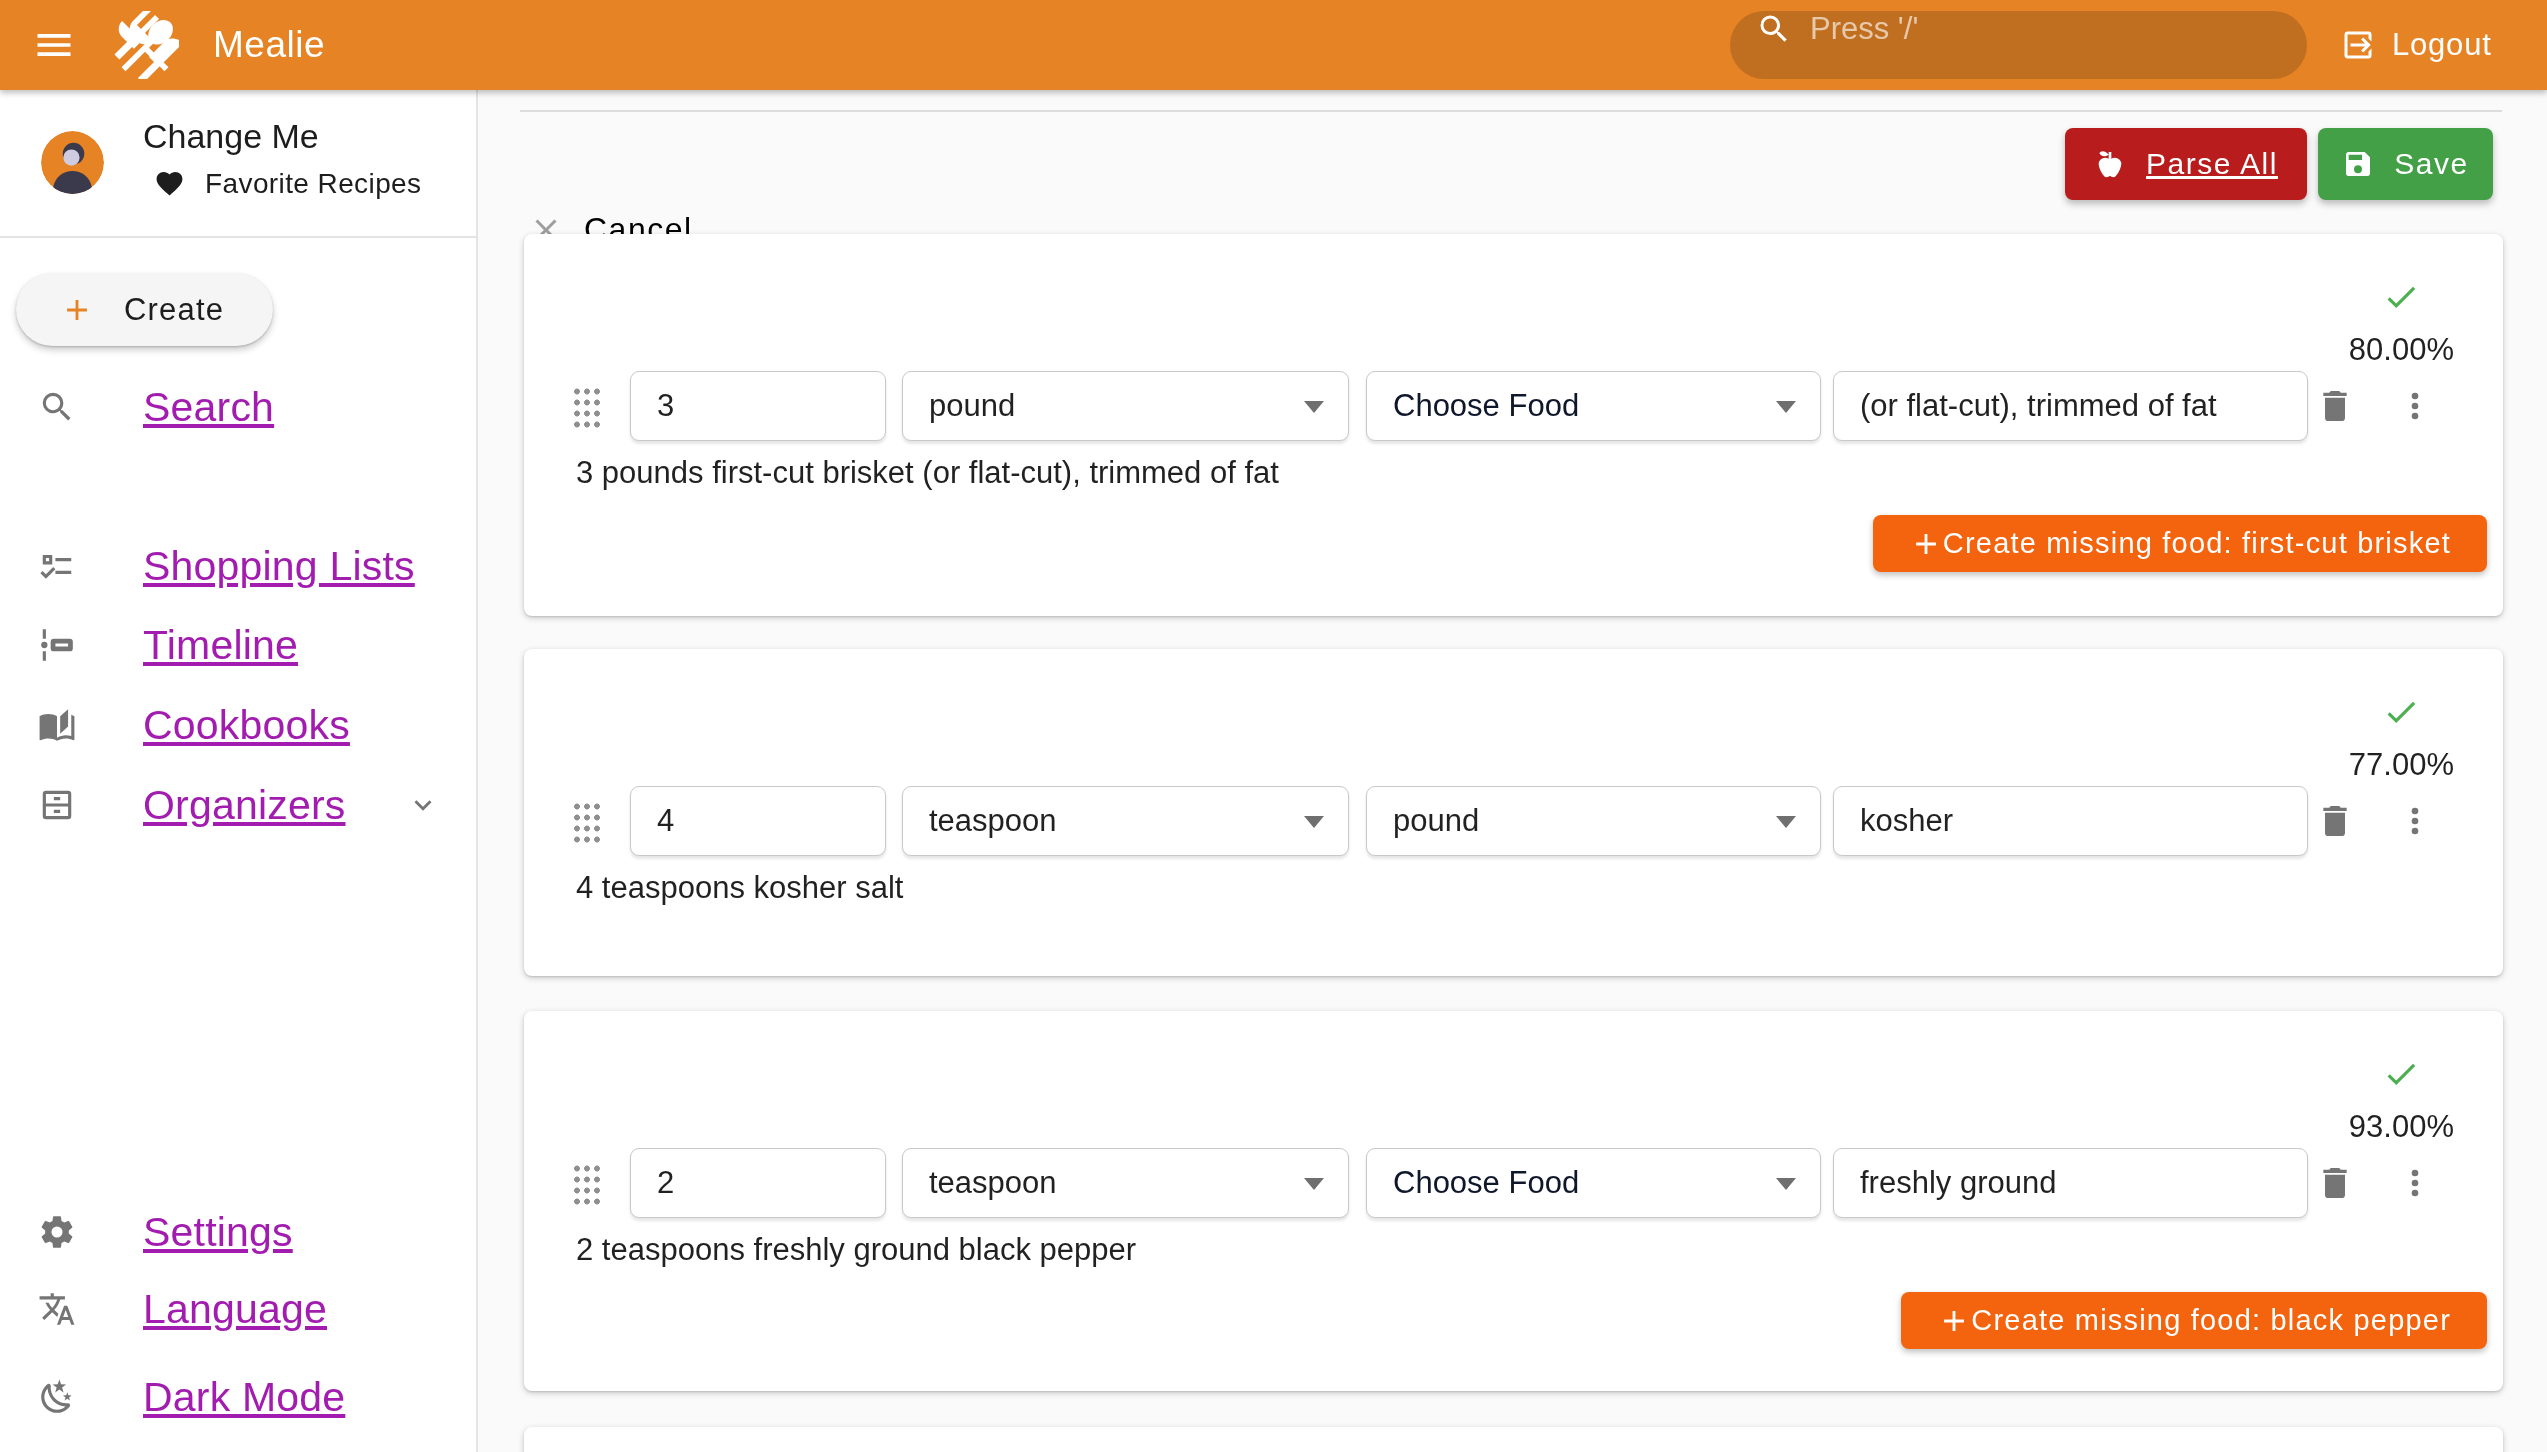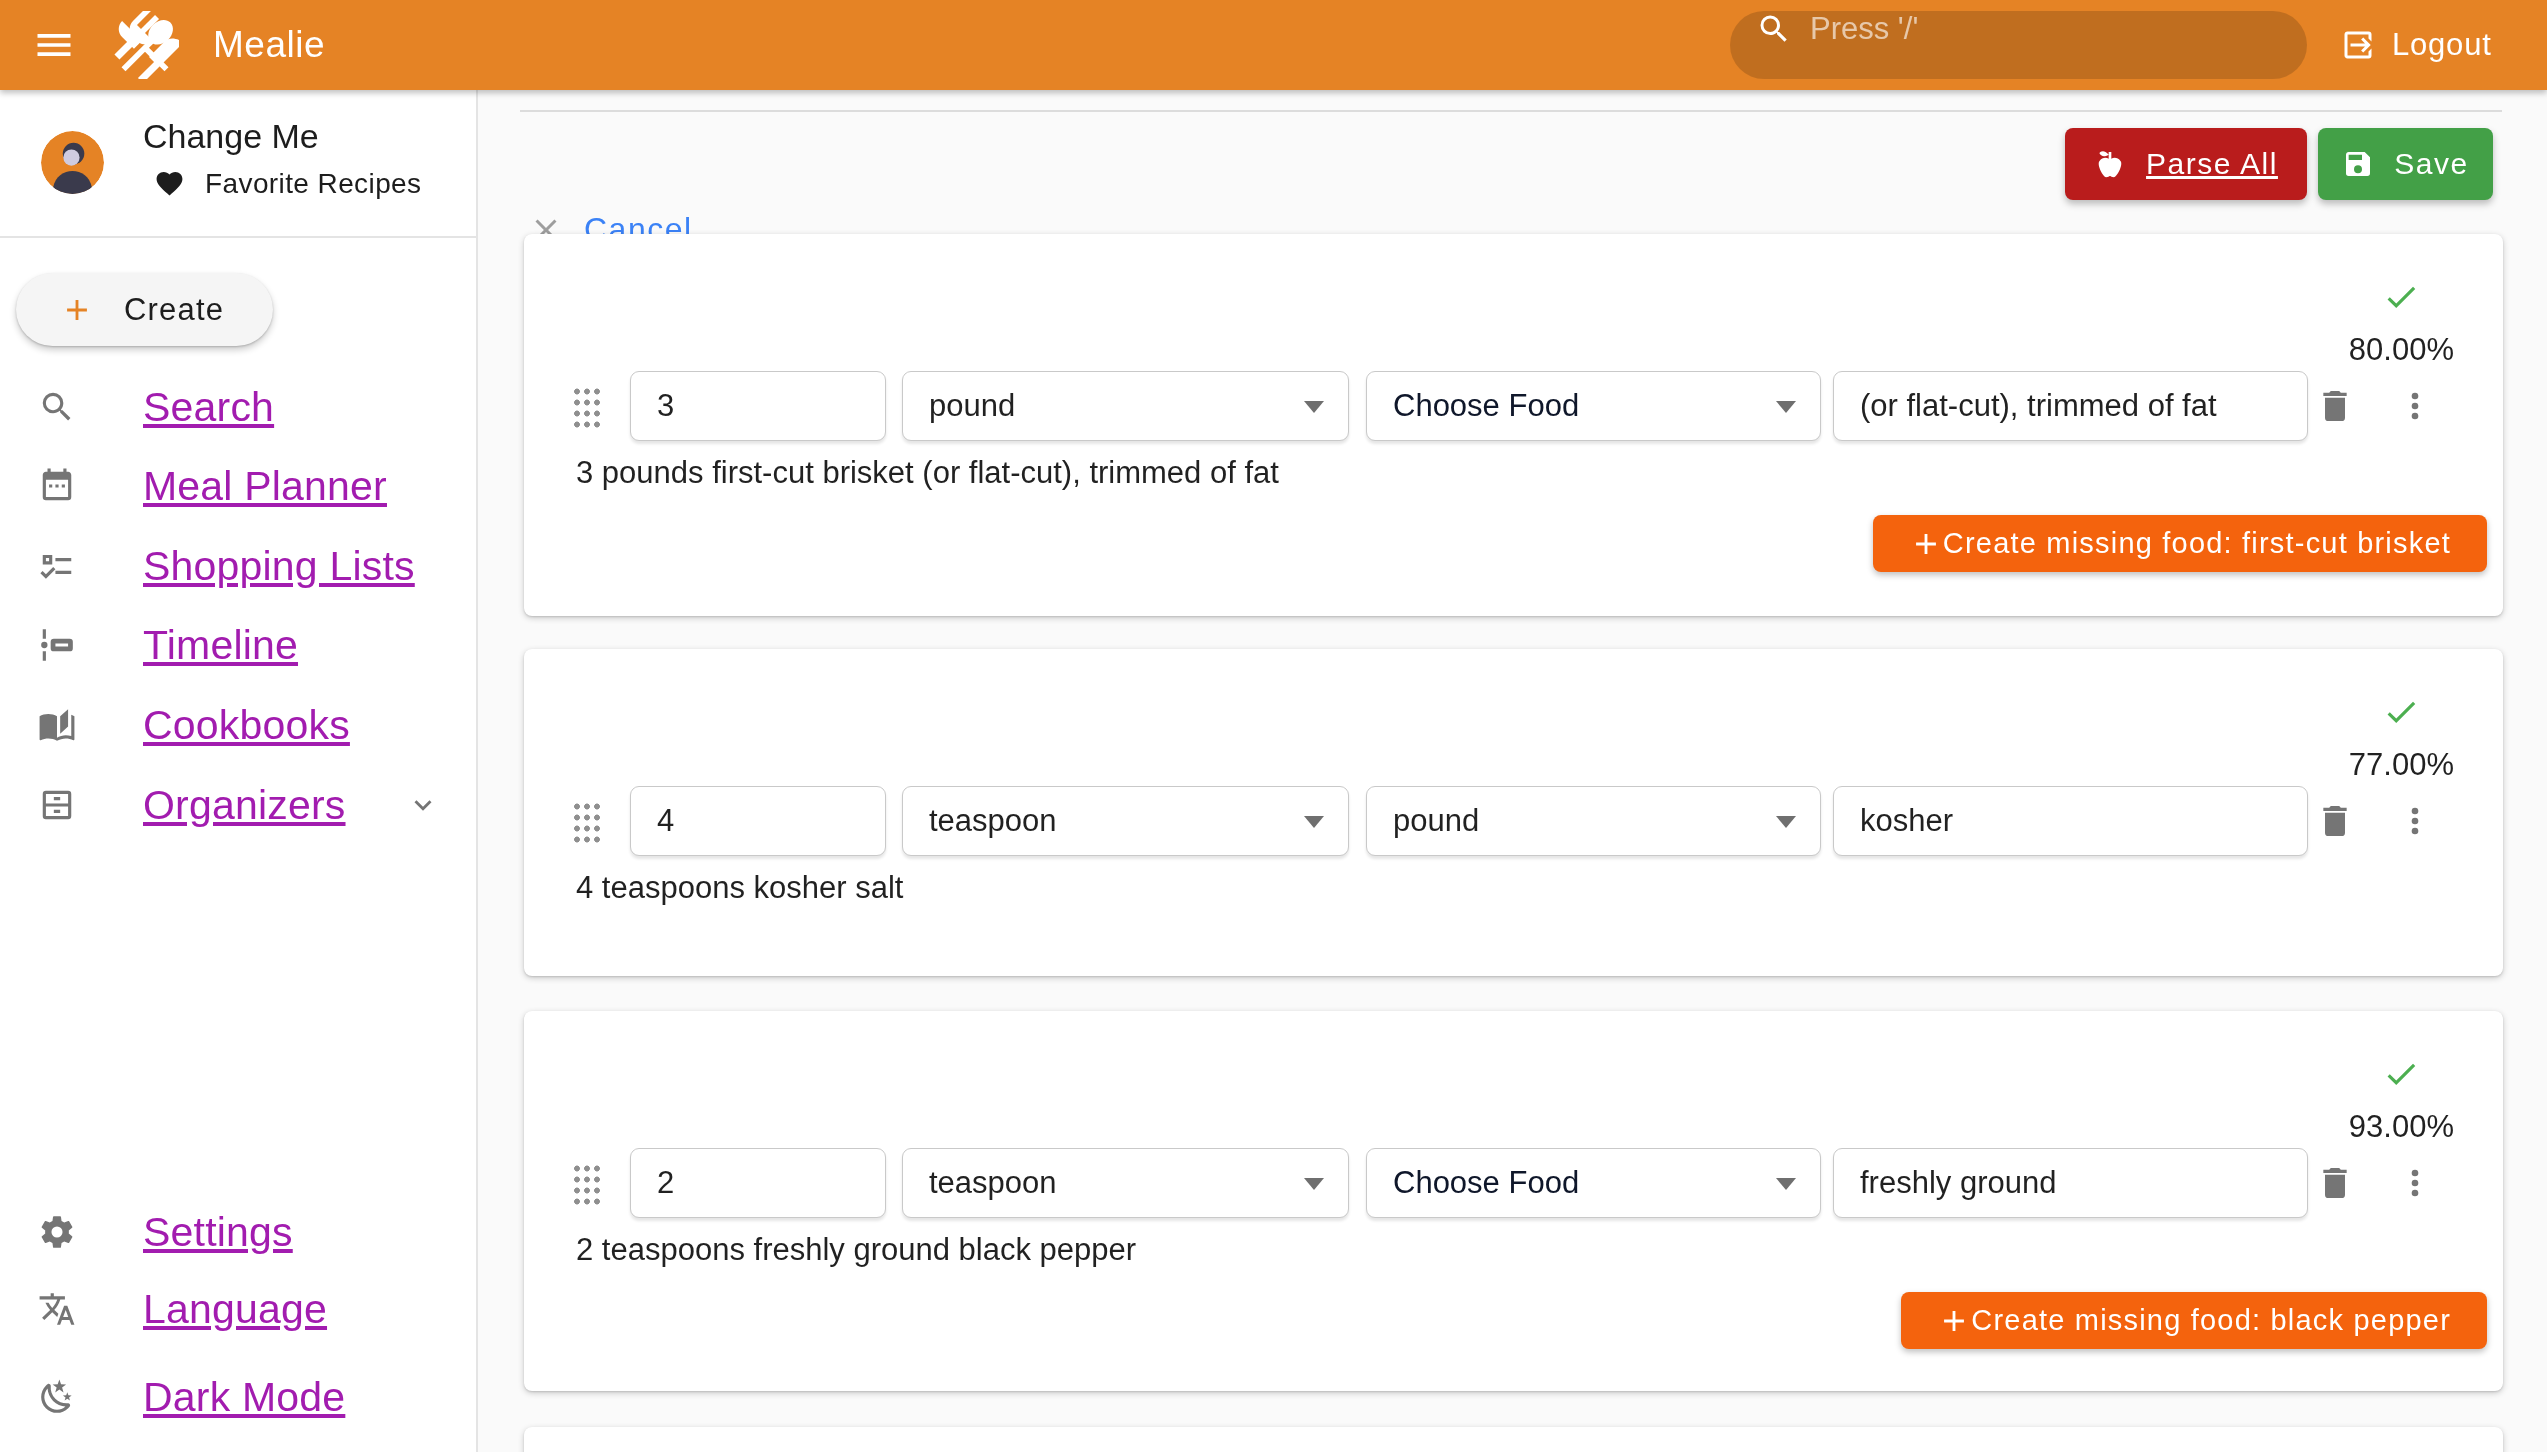--- a/index.html
+++ b/index.html
@@ -52,21 +52,21 @@
     display:flex; align-items:center; cursor:pointer;
   }
   .nav-item .nicon { position:absolute; left:38px; width:38px; height:38px; }
   .nav-item span { position:absolute; left:143px; font-size:41px; color:#a21caf; letter-spacing:0.2px;text-decoration:underline; }
   .nav-item .chev { position:absolute; left:406px; width:34px; height:34px; }
 
   
   .main { position:absolute; left:478px; top:90px; width:2070px; height:1363px; }
   .top-rule { position:absolute; left:42px; top:20px; width:1982px; height:2px; background:#DCDCDC; }
   .cancel-btn { position:absolute; left:50px; top:121px; display:flex; align-items:center; gap:20px; cursor:pointer; }
-  .cancel-btn span { font-size:32px; font-weight:500; letter-spacing:1.5px; color:#3b82f6; }
+  .cancel-btn span { font-size:32px; font-weight:500; letter-spacing:1.5px; color:#000000; }
   .btn {
     position:absolute; top:38px; height:72px; border:none; border-radius:8px; cursor:pointer;
     display:flex; align-items:center; justify-content:center; gap:20px;
     color:#fff; font-family:inherit; font-size:30px; font-weight:500; letter-spacing:1.5px;
     box-shadow:0 4px 7px rgba(0,0,0,.25);
   }
   .parse-btn { left:1587px; width:242px; background:#b91c1c;text-decoration:underline; }
   .save-btn  { left:1840px; width:175px; background:#43A047; }
 
   .card {
@@ -163,26 +163,20 @@
       </svg>
     <span>Create</span>
   </button>
 
   <div class="nav-item" style="top:277px">
     <svg class="nicon" viewBox="0 0 24 24">
         <path fill="#757575" d="M9.5,3A6.5,6.5 0 0,1 16,9.5C16,11.11 15.41,12.59 14.44,13.73L14.71,14H15.5L20.5,19L19,20.5L14,15.5V14.71L13.73,14.44C12.59,15.41 11.11,16 9.5,16A6.5,6.5 0 0,1 3,9.5A6.5,6.5 0 0,1 9.5,3M9.5,5C7,5 5,7 5,9.5C5,12 7,14 9.5,14C12,14 14,12 14,9.5C14,7 12,5 9.5,5Z"></path>
       </svg>
     <span>Search</span>
   </div>
-  <div class="nav-item" style="top:356px">
-    <svg class="nicon" viewBox="0 0 24 24">
-        <path fill="#757575" d="M19,3H18V1H16V3H8V1H6V3H5C3.89,3 3,3.89 3,5V19A2,2 0 0,0 5,21H19A2,2 0 0,0 21,19V5C21,3.89 20.1,3 19,3M19,19H5V8H19V19M7,11H9V13H7V11M11,11H13V13H11V11M15,11H17V13H15V11Z"></path>
-      </svg>
-    <span>Meal Planner</span>
-  </div>
   <div class="nav-item" style="top:436px">
     <svg class="nicon" viewBox="0 0 24 24">
         <path fill="#757575" d="M3,5H9V11H3V5M5,7V9H7V7H5M11,7H21V9H11V7M11,15H21V17H11V15M5,20L1.5,16.5L2.91,15.09L5,17.17L9.59,12.59L11,14L5,20Z"></path>
       </svg>
     <span>Shopping Lists</span>
   </div>
   <div class="nav-item" style="top:515px">
     <svg class="nicon" viewBox="0 0 24 24">
         <path fill="#757575" d="M5,2V8H3V2H5M3,22V16H5V22H3M4,10A2,2 0 0,1 6,12A2,2 0 0,1 4,14A2,2 0 0,1 2,12A2,2 0 0,1 4,10M22,10V14A2,2 0 0,1 20,16H10A2,2 0 0,1 8,14V10A2,2 0 0,1 10,8H20A2,2 0 0,1 22,10M11,11V13H19V11H11Z"></path>
       </svg>

